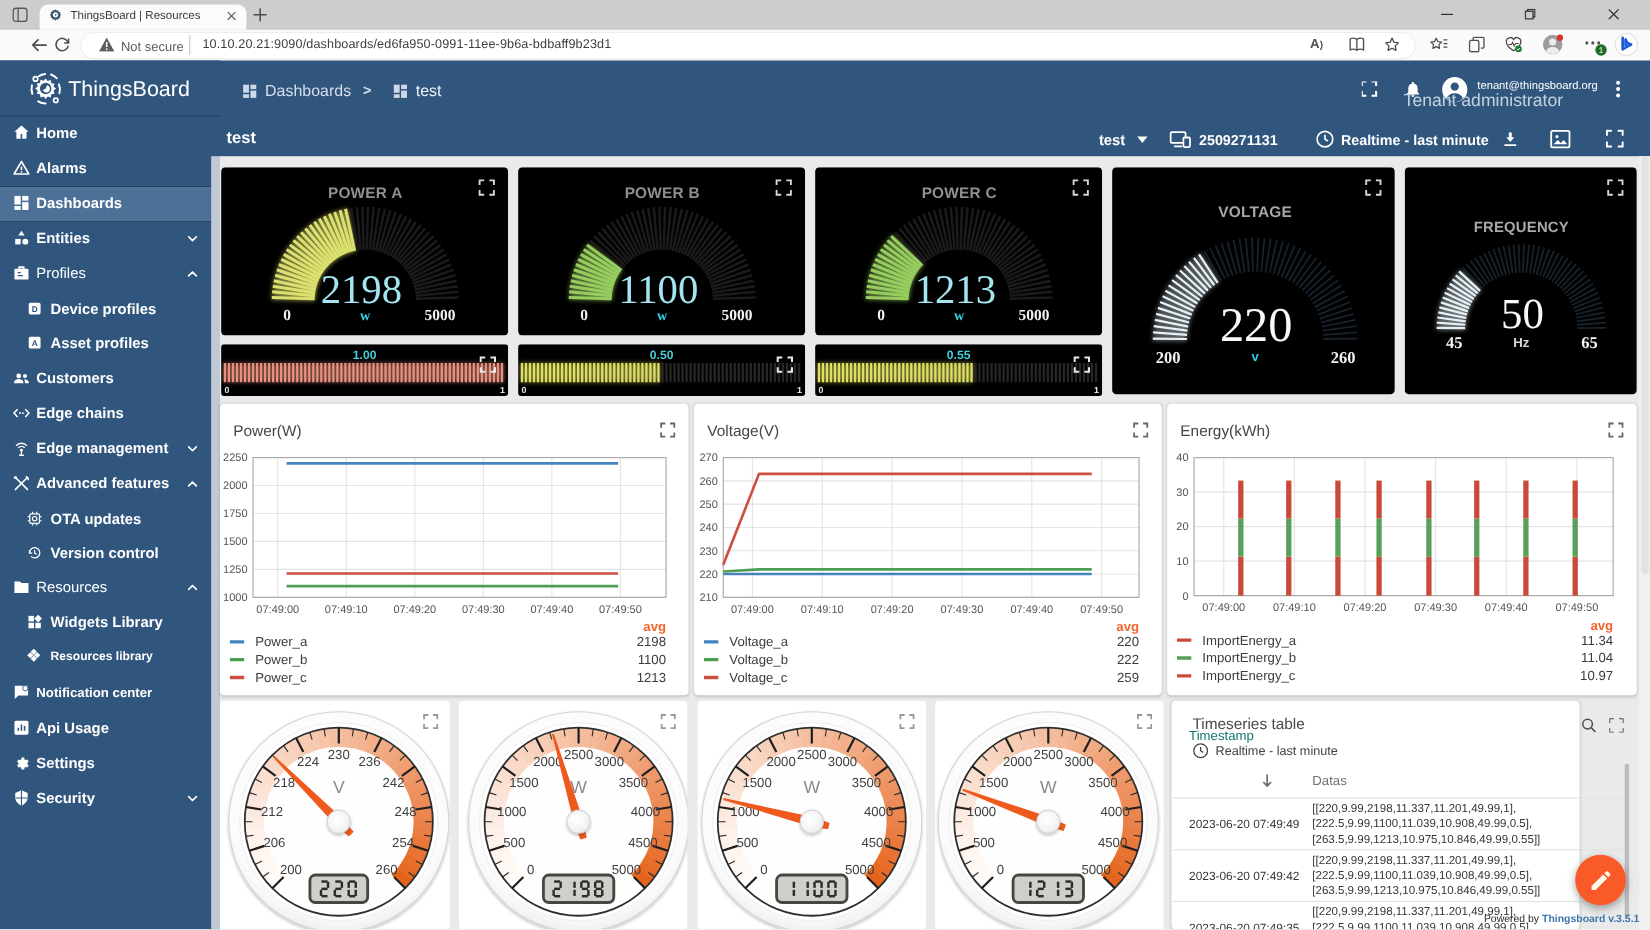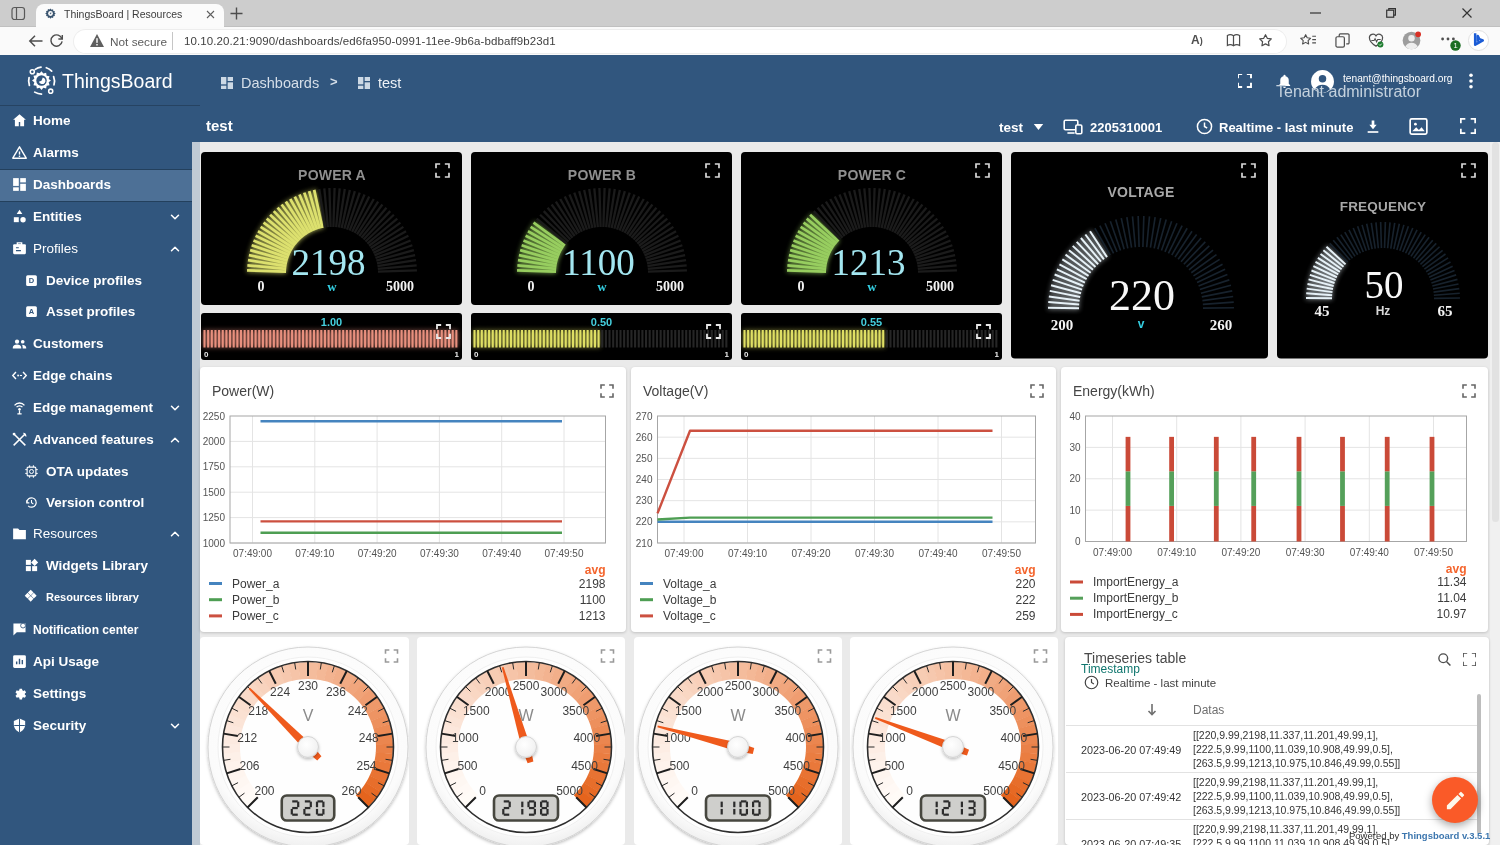--- a/index.html
+++ b/index.html
@@ -332,21 +332,21 @@
 <div class="abs" style="left:206px;top:117px;font-size:15px;font-weight:bold;color:#fff;line-height:18px">test</div>
 <div class="abs" style="left:999px;top:120px;font-size:13.5px;font-weight:bold;color:#fff;line-height:16px">test</div>
 <svg class="ico" style="left:1033px;top:123px" width="11" height="8" viewBox="0 0 11 8">
       <path d="M0.8 1l4.7 6 4.7-6z" fill="#fff"></path>
     </svg>
 <svg class="ico" style="left:1063px;top:119px" width="20" height="16" viewBox="0 0 24 20">
       <rect x="1" y="1.5" width="17" height="12" rx="1.5" fill="none" stroke="#fff" stroke-width="2"></rect>
       <path d="M5 17.5h9" stroke="#fff" stroke-width="2"></path>
       <rect x="15.5" y="7.5" width="7.5" height="11" rx="1.5" fill="#31567e" stroke="#fff" stroke-width="2"></rect>
     </svg>
-<div class="abs" style="left:1090px;top:120px;font-size:13px;font-weight:bold;color:#fff;line-height:16px">2205310001</div>
+<div class="abs" style="left:1090px;top:120px;font-size:13px;font-weight:bold;color:#fff;line-height:16px">2509271131</div>
 <svg class="ico" style="left:1196px;top:118px" width="17" height="17" viewBox="0 0 24 24">
       <circle cx="12" cy="12" r="10" fill="none" stroke="#fff" stroke-width="2.1"></circle>
       <path d="M12 6.5V12l3.8 2.3" stroke="#fff" stroke-width="2.1" fill="none"></path>
     </svg>
 <div class="abs" style="left:1219px;top:120px;font-size:13px;font-weight:bold;color:#fff;line-height:16px">Realtime - last minute</div>
 <svg class="ico" style="left:1365px;top:118px" width="16" height="17" viewBox="0 0 24 24">
       <path fill="#fff" d="M12 16l5.5-6.5h-3.5V3h-4v6.5H6.5z"></path>
       <path d="M4 19h16v2.5H4z" fill="#fff"></path>
     </svg>
 <svg class="ico" style="left:1409px;top:118px" width="19" height="17" viewBox="0 0 24 22">
@@ -888,21 +888,21 @@
         <rect x="110.8" y="171.93" width="2.2" height="5.55"></rect>
         <rect x="118.54" y="163.3" width="5.52" height="2.2"></rect>
         <rect x="123.4" y="164.62" width="2.2" height="5.55"></rect>
         <rect x="123.4" y="171.93" width="2.2" height="5.55"></rect>
         <rect x="118.54" y="176.6" width="5.52" height="2.2"></rect>
         <rect x="118.54" y="169.95" width="5.52" height="2.2"></rect>
       </g>
       <circle cx="103" cy="110" r="10.5" fill="url(#knob)" stroke="#d4d4d4" stroke-width="1" filter="url(#softsh)"></circle>
       <path d="M184.5 16.84V13H188.34 M192.66 13H196.5V16.84 M196.5 21.16V25H192.66 M188.34 25H184.5V21.16" stroke="#9a9a9a" stroke-width="1.6" fill="none"></path>
     </svg>
-<div class="abs" style="left:1065px;top:637px;width:424px;height:208px;background:#fff;border-radius:4px;box-shadow:0 1px 3px rgba(0,0,0,0.18);overflow:hidden">
+<div class="abs" style="left:1065px;top:637px;width:371px;height:208px;background:#fff;border-radius:4px;box-shadow:0 1px 3px rgba(0,0,0,0.18);overflow:hidden">
       <div style="position:absolute;left:19px;top:13px;font-size:14px;color:#484848">Timeseries table</div>
     </div>
 <svg class="ico" style="left:1437px;top:652px" width="15" height="15" viewBox="0 0 24 24">
       <circle cx="10" cy="10" r="7" fill="none" stroke="#4d4d4d" stroke-width="2.2"></circle>
       <path d="M15.5 15.5L21.5 21.5" stroke="#4d4d4d" stroke-width="2.4"></path>
     </svg>
 <svg class="ico" style="left:1463px;top:653px" width="13" height="13" viewBox="0 0 13 13">
       <path d="M0 4.16V0H4.16 M8.84 0H13V4.16 M13 8.84V13H8.84 M4.16 13H0V8.84" stroke="#4d4d4d" stroke-width="1.7" fill="none"></path>
     </svg>
 <svg class="ico" style="left:1084px;top:675px" width="15" height="15" viewBox="0 0 24 24">

